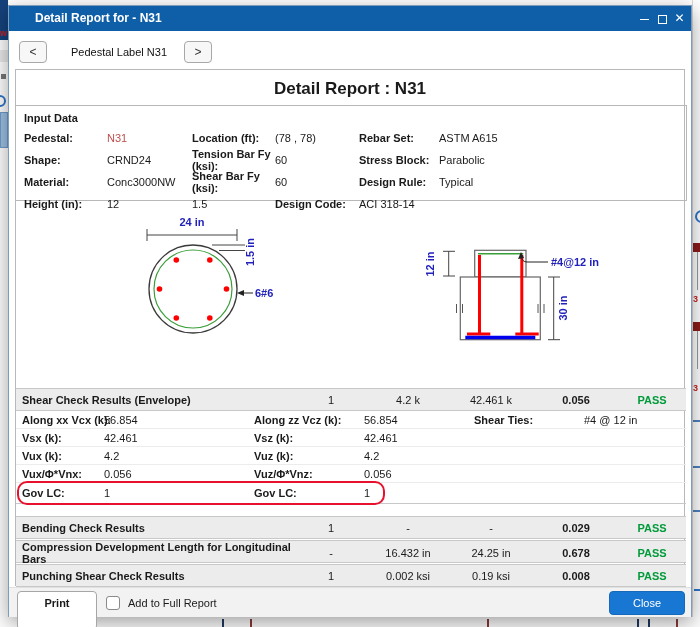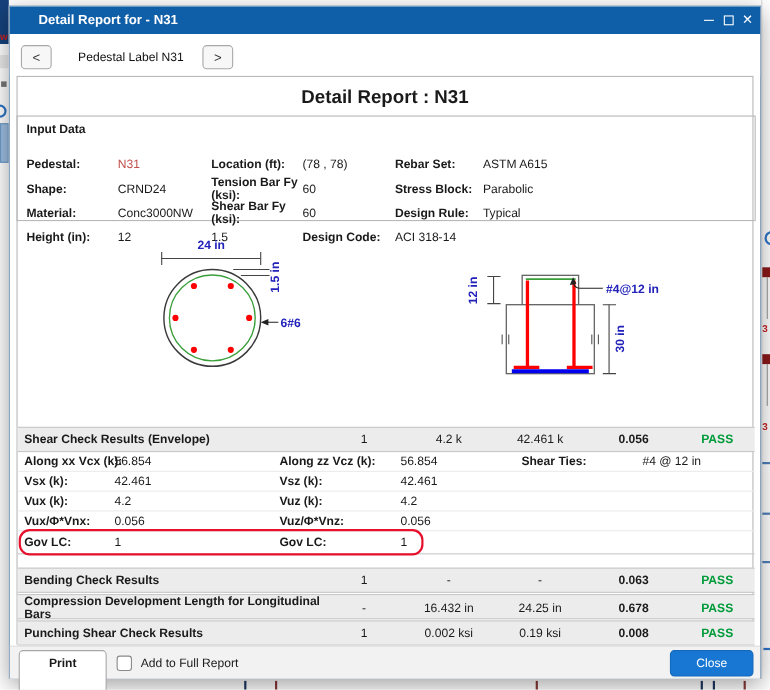--- a/index.html
+++ b/index.html
@@ -42,21 +42,21 @@
   #prev-btn{ left:10px; } #next-btn{ left:175px; }
   #nav-label{ position:absolute; left:62px; top:15px; font-size:11px; color:#111; }
 
   
   #report { position:absolute; left:6px; top:63px; width:670px; height:517px; border:1px solid #b8b8b8; background:#fff; }
   #report-title { position:absolute; left:0; top:9px; width:100%; text-align:center; font-size:17px; font-weight:bold; }
 
   #input-box { position:absolute; left:-1px; top:35px; width:672px; height:96px; border:1px solid #b8b8b8; }
   #input-title { position:absolute; left:8px; top:6px; font-weight:bold; }
   .igrid { position:absolute; left:8px; top:21px; right:20px; display:grid;
-           grid-template-columns:83px 85px 83px 84px 80px auto; grid-auto-rows:22px; align-items:center;margin-top:12px; }
+           grid-template-columns:83px 85px 83px 84px 80px auto; grid-auto-rows:22px; align-items:center; }
   .igrid .lab { font-weight:bold; }
   .accent-val { color:#c0504d; }
 
   
   svg text { font-family:"Liberation Sans", sans-serif; }
   .dimtxt { fill:#2222bb; font-weight:bold; font-size:11px; }
   #svg-cross { position:absolute; left:116px; top:142px; }
   #svg-elev  { position:absolute; left:396px; top:172px; }
 
   
@@ -264,21 +264,21 @@
       <span class="c-l2">Gov LC:</span>
       <span class="c-v2">1</span>
     </div>
     <div id="govlc-highlight"></div>
 
     <div class="trow gray sumrow" id="sum0">
       <div class="blab">Bending Check Results</div>
       <div>1</div>
       <div>-</div>
       <div>-</div>
-      <div class="unity">0.063</div>
+      <div class="unity">0.029</div>
       <div class="pass">PASS</div>
     </div>
     <div class="trow gray sumrow" id="sum1">
       <div class="blab">Compression Development Length for Longitudinal Bars</div>
       <div>-</div>
       <div>16.432 in</div>
       <div>24.25 in</div>
       <div class="unity">0.678</div>
       <div class="pass">PASS</div>
     </div>

